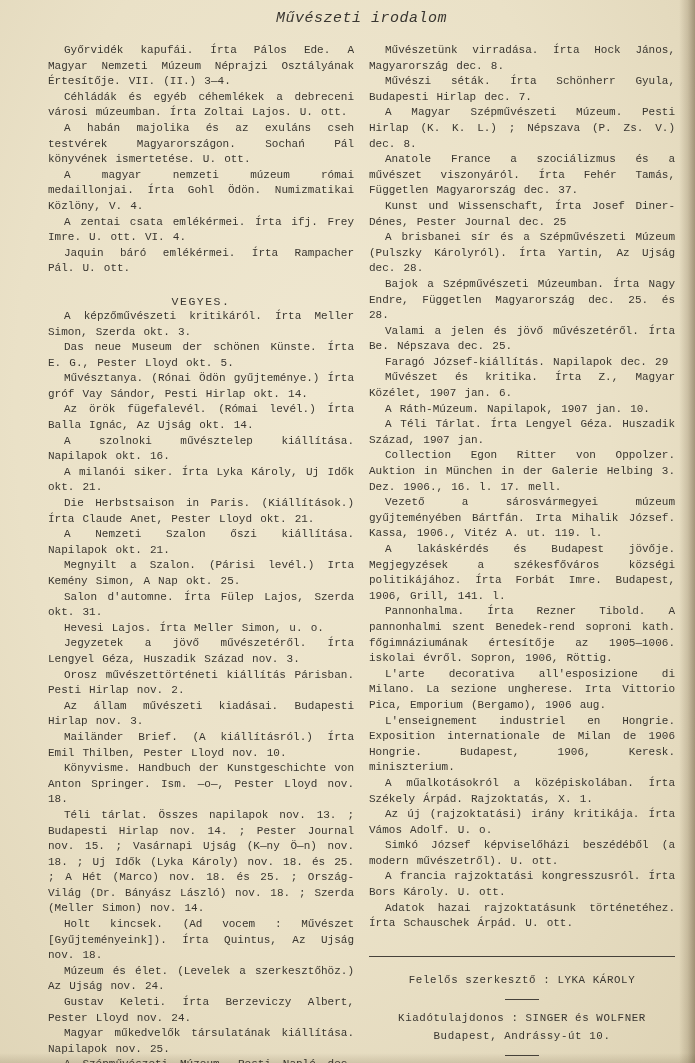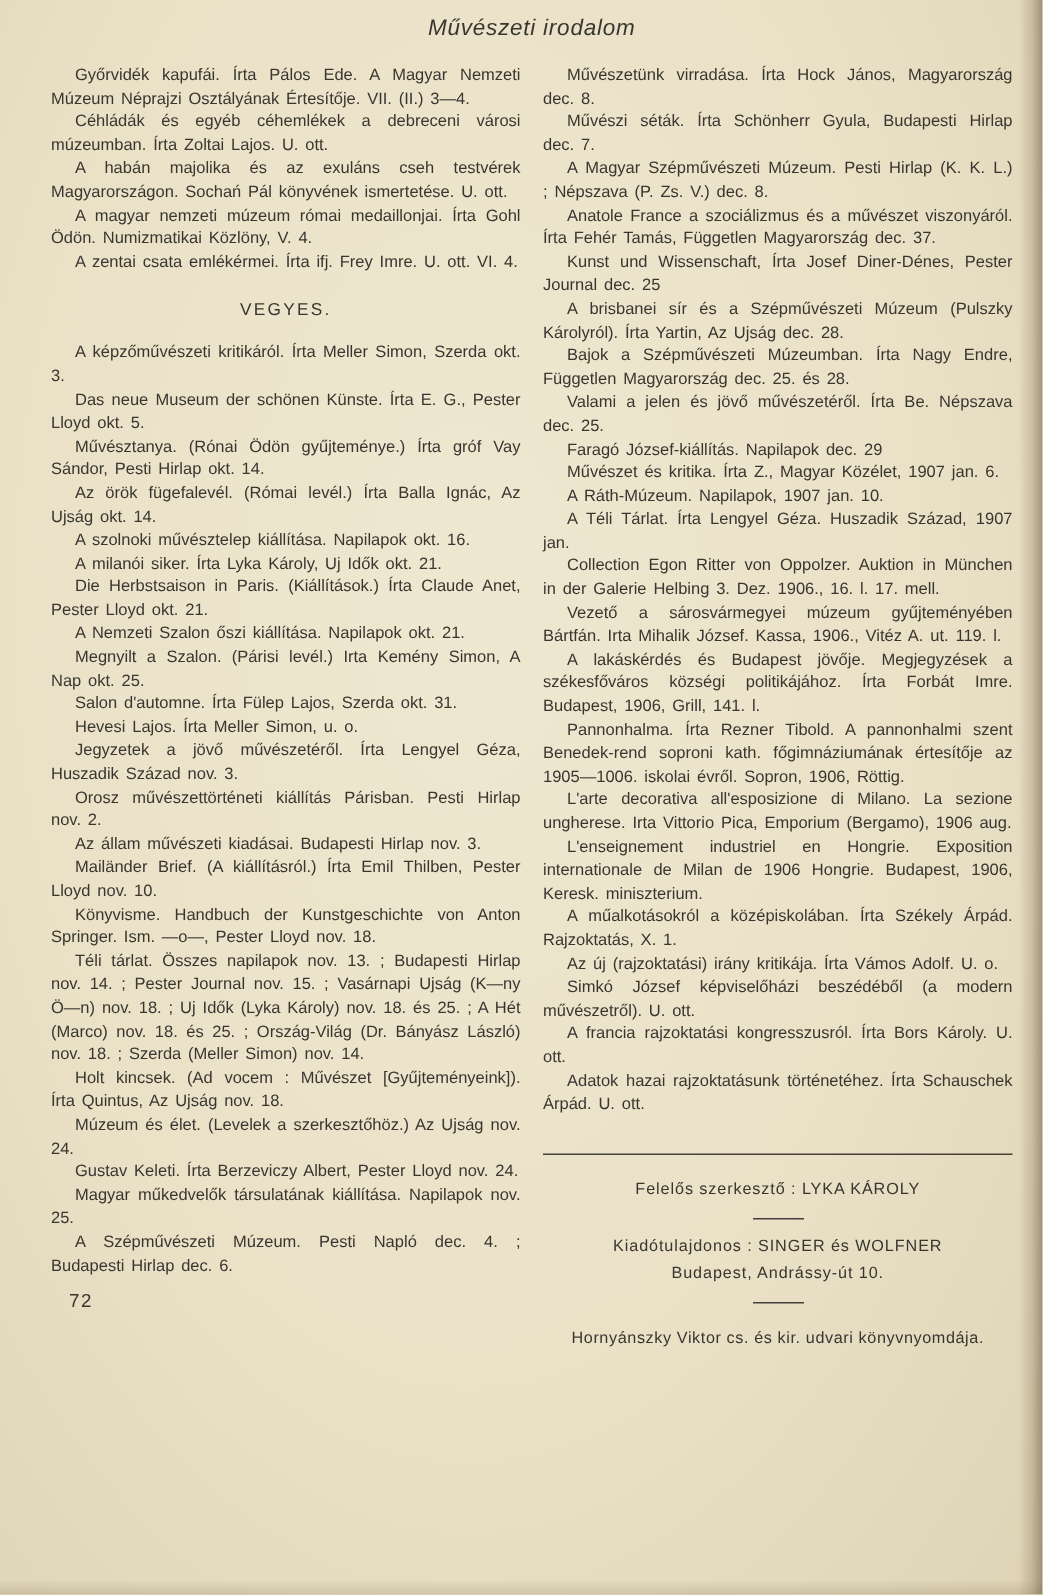--- a/index.html
+++ b/index.html
@@ -6,24 +6,24 @@
     margin: 0;
     padding: 0;
     background: #d8cfb3;
   }
   .page {
     position: relative;
     width: 695px;
     height: 1063px;
     margin: 0 auto;
     box-sizing: border-box;
-    padding: 6px 20px 0 34px;
+    padding: 6px 20px 0 48px;
     background: radial-gradient(ellipse at 45% 38%, #efe7d0 0%, #eae1c7 55%, #ded3b5 100%);
     color: #393630;
-    font-family: Liberation Sans, sans-serif;
+    font-family: Liberation Mono, monospace;
     overflow: hidden;
   }
   .edge-shadow-right {
     position: absolute;
     top: 0; right: 0;
     width: 16px; height: 100%;
     background: linear-gradient(to right, rgba(80,60,30,0) 0%, rgba(80,60,30,0.18) 55%, rgba(70,50,25,0.42) 100%);
     pointer-events: none;
   }
   .edge-shadow-bottom {
@@ -53,21 +53,21 @@
     font-size: 11px;
     line-height: 15.6px;
     text-align: justify;
     text-indent: 16px;
     word-spacing: 1.5px;
   }
   .section-heading {
     text-align: center;
     font-size: 11.5px;
     letter-spacing: 1.5px;
-    margin: 18px 0 15px 0;
+    margin: 18px 0 1px 0;
   }
   .page-number {
     font-size: 12.5px;
     letter-spacing: 1px;
     margin-top: 8px;
     padding-left: 12px;
   }
   .colophon-rule {
     border: none;
     border-top: 1.2px solid #45413a;
@@ -107,20 +107,21 @@
 
   <div class="columns">
 
     <div class="col">
       <div>
           <p class="entry">Győrvidék kapufái. Írta Pálos Ede. A Magyar Nemzeti Múzeum Néprajzi Osztályának Értesítője. VII. (II.) 3—4.</p>
           <p class="entry">Céhládák és egyéb céhemlékek a debreceni városi múzeumban. Írta Zoltai Lajos. U. ott.</p>
           <p class="entry">A habán majolika és az exuláns cseh testvérek Magyarországon. Sochań Pál könyvének ismertetése. U. ott.</p>
           <p class="entry">A magyar nemzeti múzeum római medaillonjai. Írta Gohl Ödön. Numizmatikai Közlöny, V. 4.</p>
           <p class="entry">A zentai csata emlékérmei. Írta ifj. Frey Imre. U. ott. VI. 4.</p>
+          <p class="entry">Jaquin báró emlékérmei. Írta Rampacher Pál. U. ott.</p>
         </div>
 
       <div class="section-heading">VEGYES.</div>
 
       <div>
           <p class="entry">A képzőművészeti kritikáról. Írta Meller Simon, Szerda okt. 3.</p>
           <p class="entry">Das neue Museum der schönen Künste. Írta E. G., Pester Lloyd okt. 5.</p>
           <p class="entry">Művésztanya. (Rónai Ödön gyűjteménye.) Írta gróf Vay Sándor, Pesti Hirlap okt. 14.</p>
           <p class="entry">Az örök fügefalevél. (Római levél.) Írta Balla Ignác, Az Ujság okt. 14.</p>
           <p class="entry">A szolnoki művésztelep kiállítása. Napilapok okt. 16.</p>

